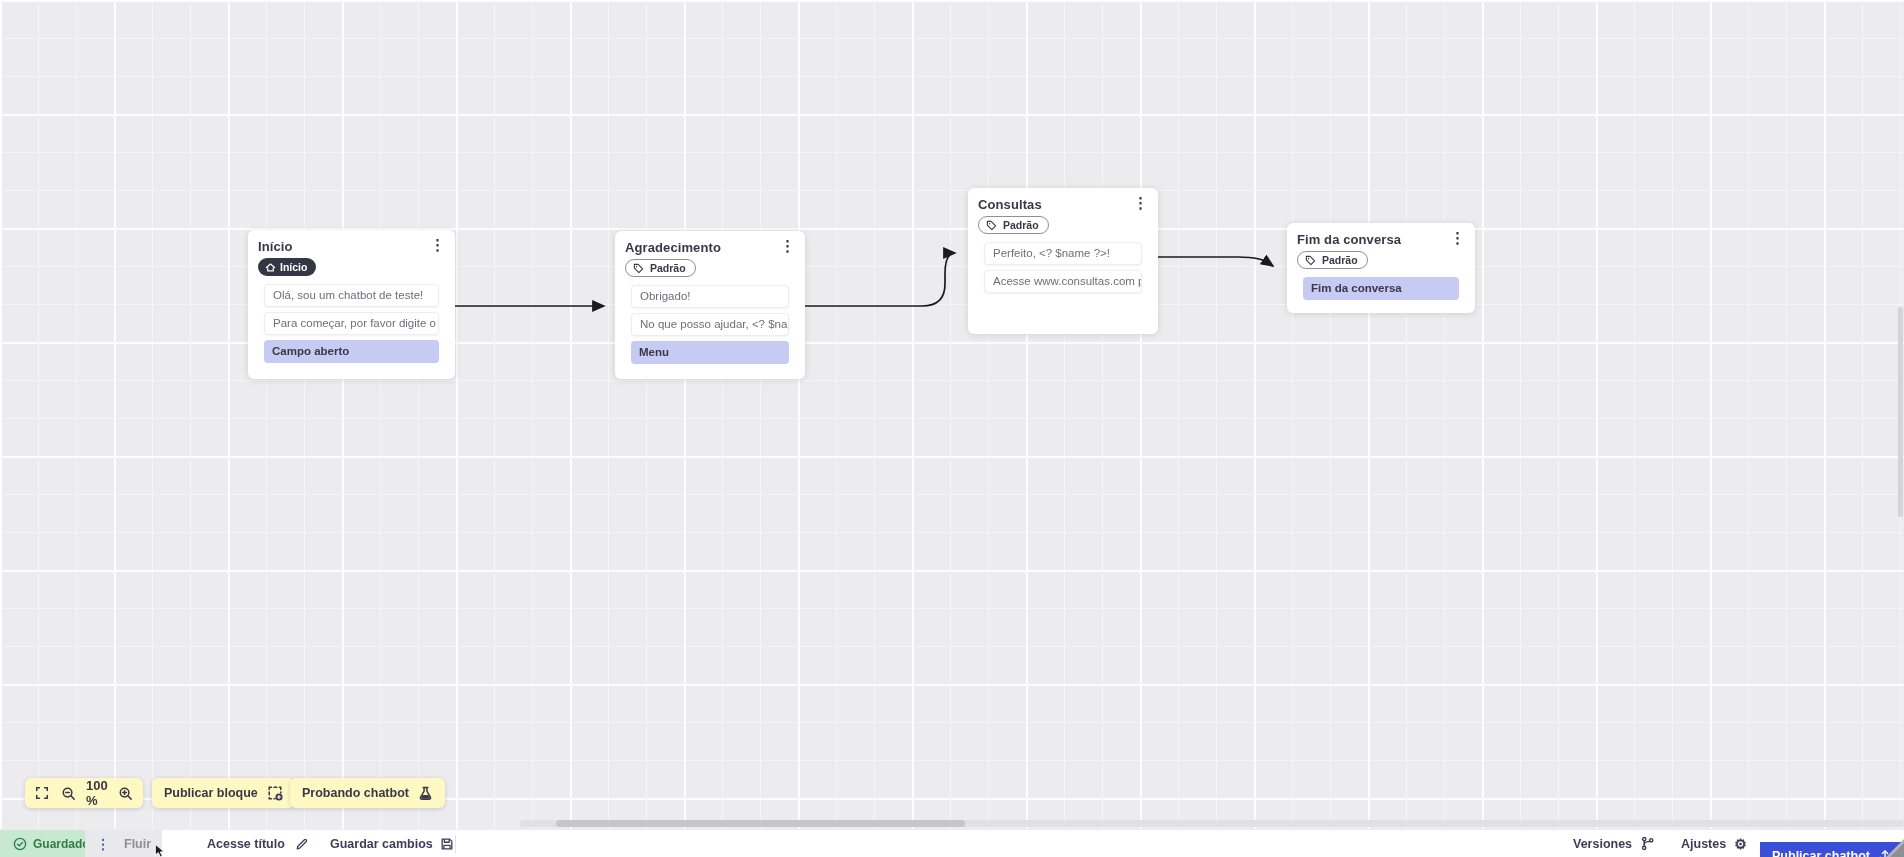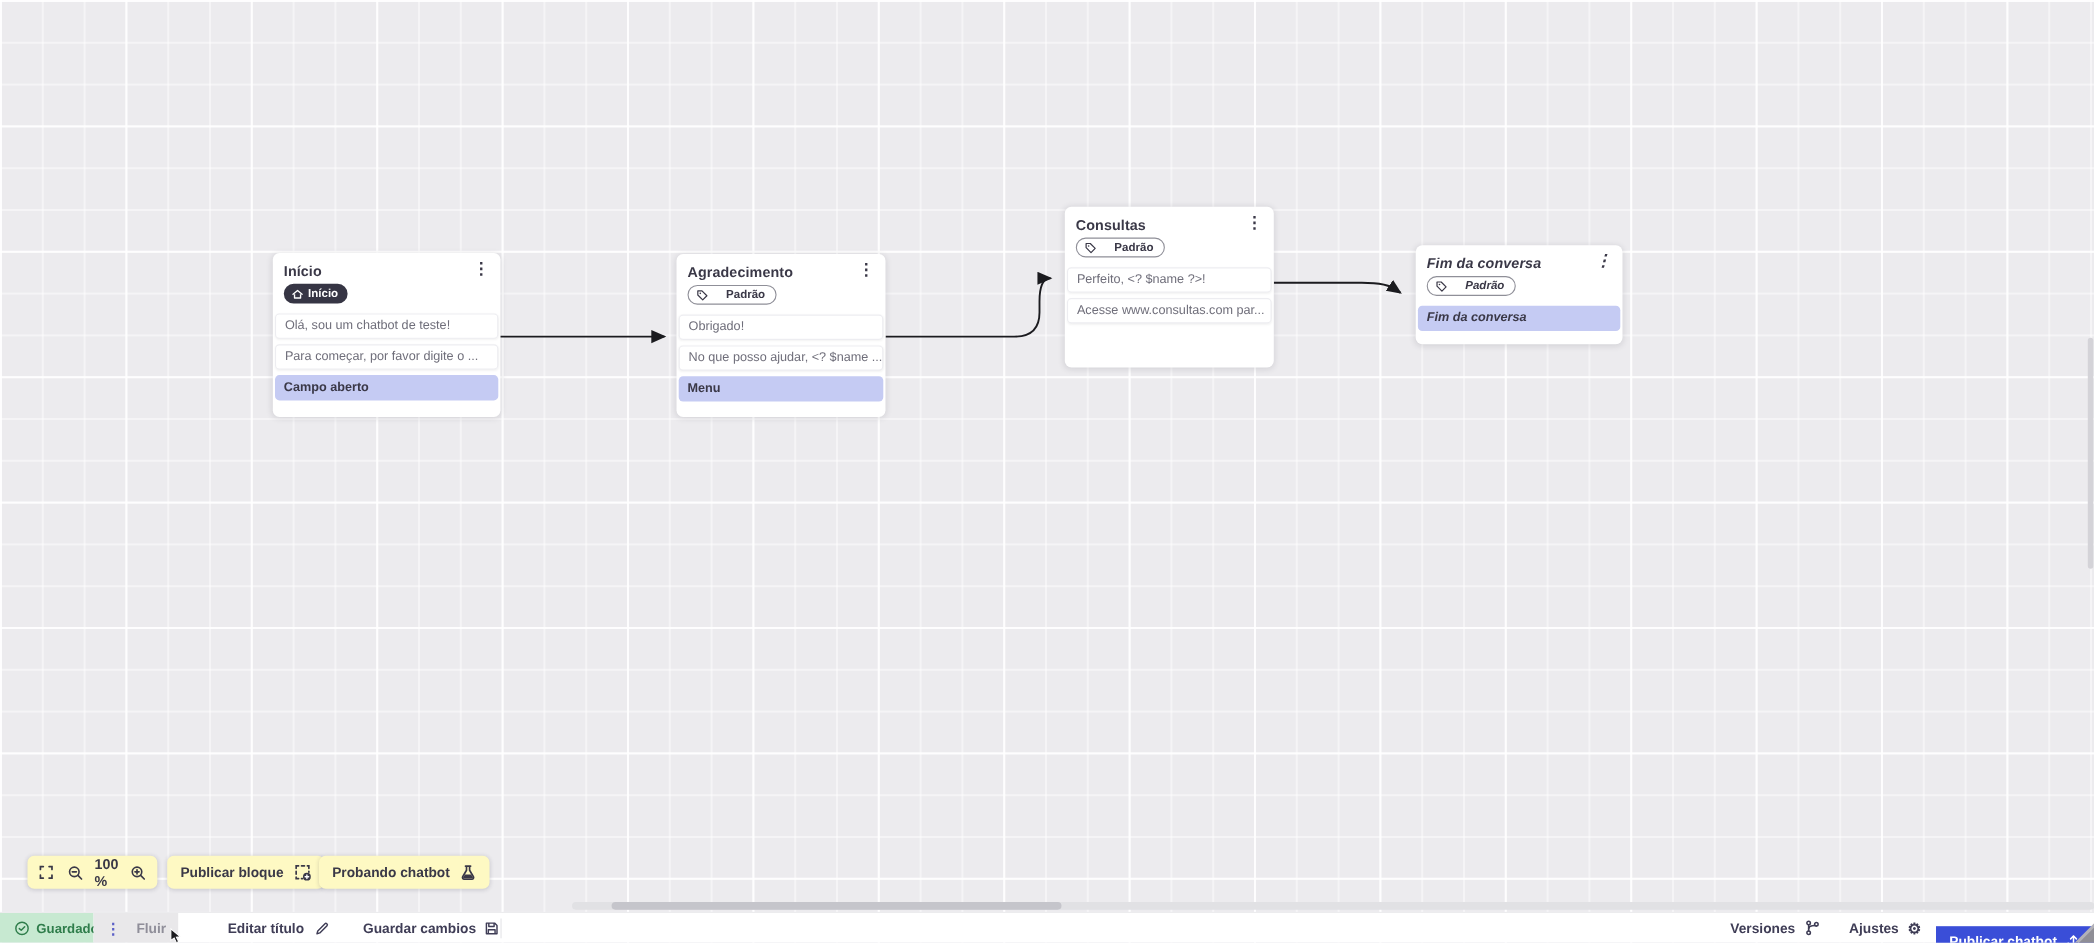--- a/index.html
+++ b/index.html
@@ -39,28 +39,28 @@
   }
   .node-title { font-size:13px; font-weight:700; color:#3a3847; letter-spacing:.1px; }
   .kebab { font-size:15px; font-weight:700; color:#3a3847; line-height:12px; cursor:pointer; padding:0 2px; }
   .badge-row { padding:0 10px; margin-bottom:7px; }
   .badge-dark {
     display:inline-flex; align-items:center; gap:4px;
     background:#363544; color:#fff; border-radius:999px;
     font-size:10.5px; font-weight:700; padding:3px 9px 3px 7px;
   }
   .badge-outline {
-    display:inline-flex; align-items:flex-end; gap:16px;
+    display:inline-flex; align-items:flex-end; gap:6px;
     background:#fff; color:#3a3847; border:1px solid #8f8f98; border-radius:999px;
     font-size:10.5px; font-weight:700; padding:2px 9px 2px 7px;
   }
   .badge-dark svg, .badge-outline svg { display:block; }
   .row {
     height:23px; line-height:21px;
-    margin:0 2px 5px; padding:0 8px;
+    margin:0 16px 5px; padding:0 8px;
     border-radius:4px; font-size:11.5px;
     white-space:nowrap; overflow:hidden;
   }
   .row.msg {
     background:#fff; color:#6f6e7a;
     border:1px solid #ededf1;
     box-shadow:0 1px 2px rgba(0,0,0,.05);
   }
   .row.action {
     background:#c5cbf3; color:#3a3847;
@@ -194,21 +194,21 @@
             <circle cx="5.3" cy="5.3" r="1.1" fill="#3a3847"></circle>
           </svg>
       </span>
       <span>Padrão</span>
     </span>
   </div>
   <div class="row msg">Perfeito, &lt;? $name ?&gt;!</div>
   <div class="row msg">Acesse www.consultas.com par...</div>
 </div>
 
-<div class="node" style="left:1287px; top:223px; width:188px; height:90px;font-style:italic;">
+<div class="node" style="left:1287px; top:223px; width:188px; height:90px;">
   <div class="node-head">
     <span class="node-title">Fim da conversa</span>
     <span class="kebab">⋮</span>
   </div>
   <div class="badge-row">
     <span class="badge-outline">
       <span class="icon">
         <svg width="11" height="11" viewBox="0 0 16 16">
             <path d="M2 2 H7.5 L14 8.5 L8.5 14 L2 7.5 Z" fill="none" stroke="#3a3847" stroke-width="1.6" stroke-linejoin="round"></path>
             <circle cx="5.3" cy="5.3" r="1.1" fill="#3a3847"></circle>
@@ -292,21 +292,21 @@
     </span>
     <span>Guardado</span>
   </div>
 
   <div class="sb-item flow-tab">
     <span class="kebab-indigo">⋮</span>
     <span class="tab-label">Fluir</span>
   </div>
 
   <div class="sb-item edit-title">
-    <span>Editar título</span>
+    <span>Acesse título</span>
     <span class="icon">
       <svg width="14" height="14" viewBox="0 0 16 16" fill="none" stroke="#3f3d56" stroke-width="1.5" stroke-linejoin="round">
           <path d="M2.5 13.5 L3.3 10.6 L10.8 3.1 A1.3 1.3 0 0 1 12.6 3.1 L12.9 3.4 A1.3 1.3 0 0 1 12.9 5.2 L5.4 12.7 Z"></path>
         </svg>
     </span>
   </div>
 
   <div class="sb-item save-changes">
     <span>Guardar cambios</span>
     <span class="icon">

